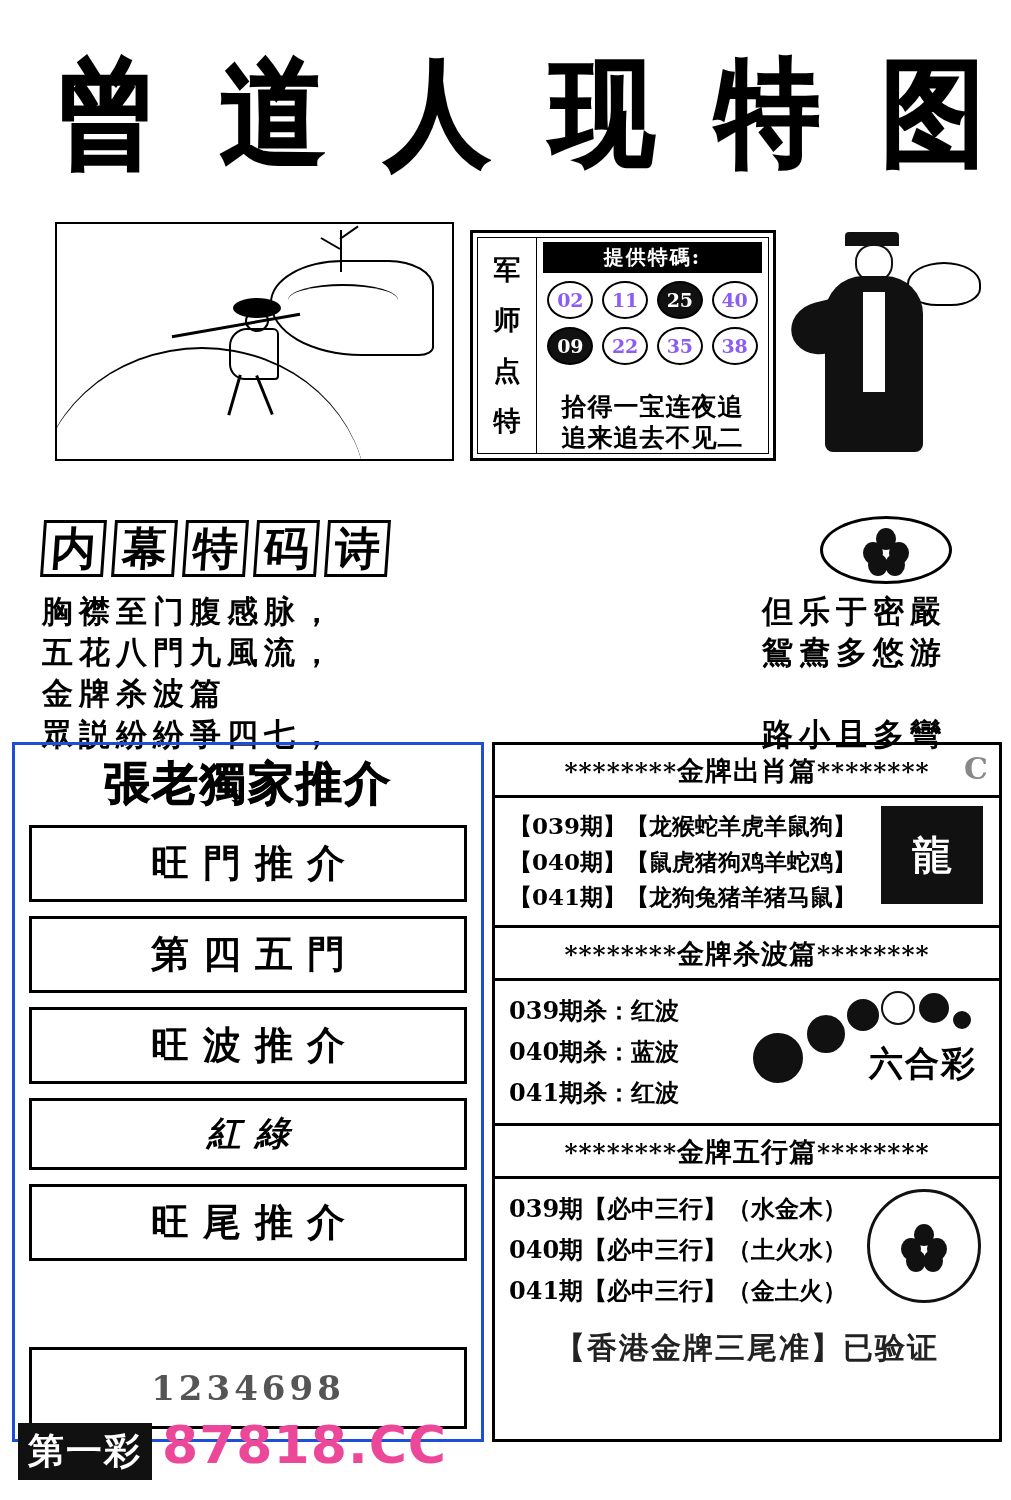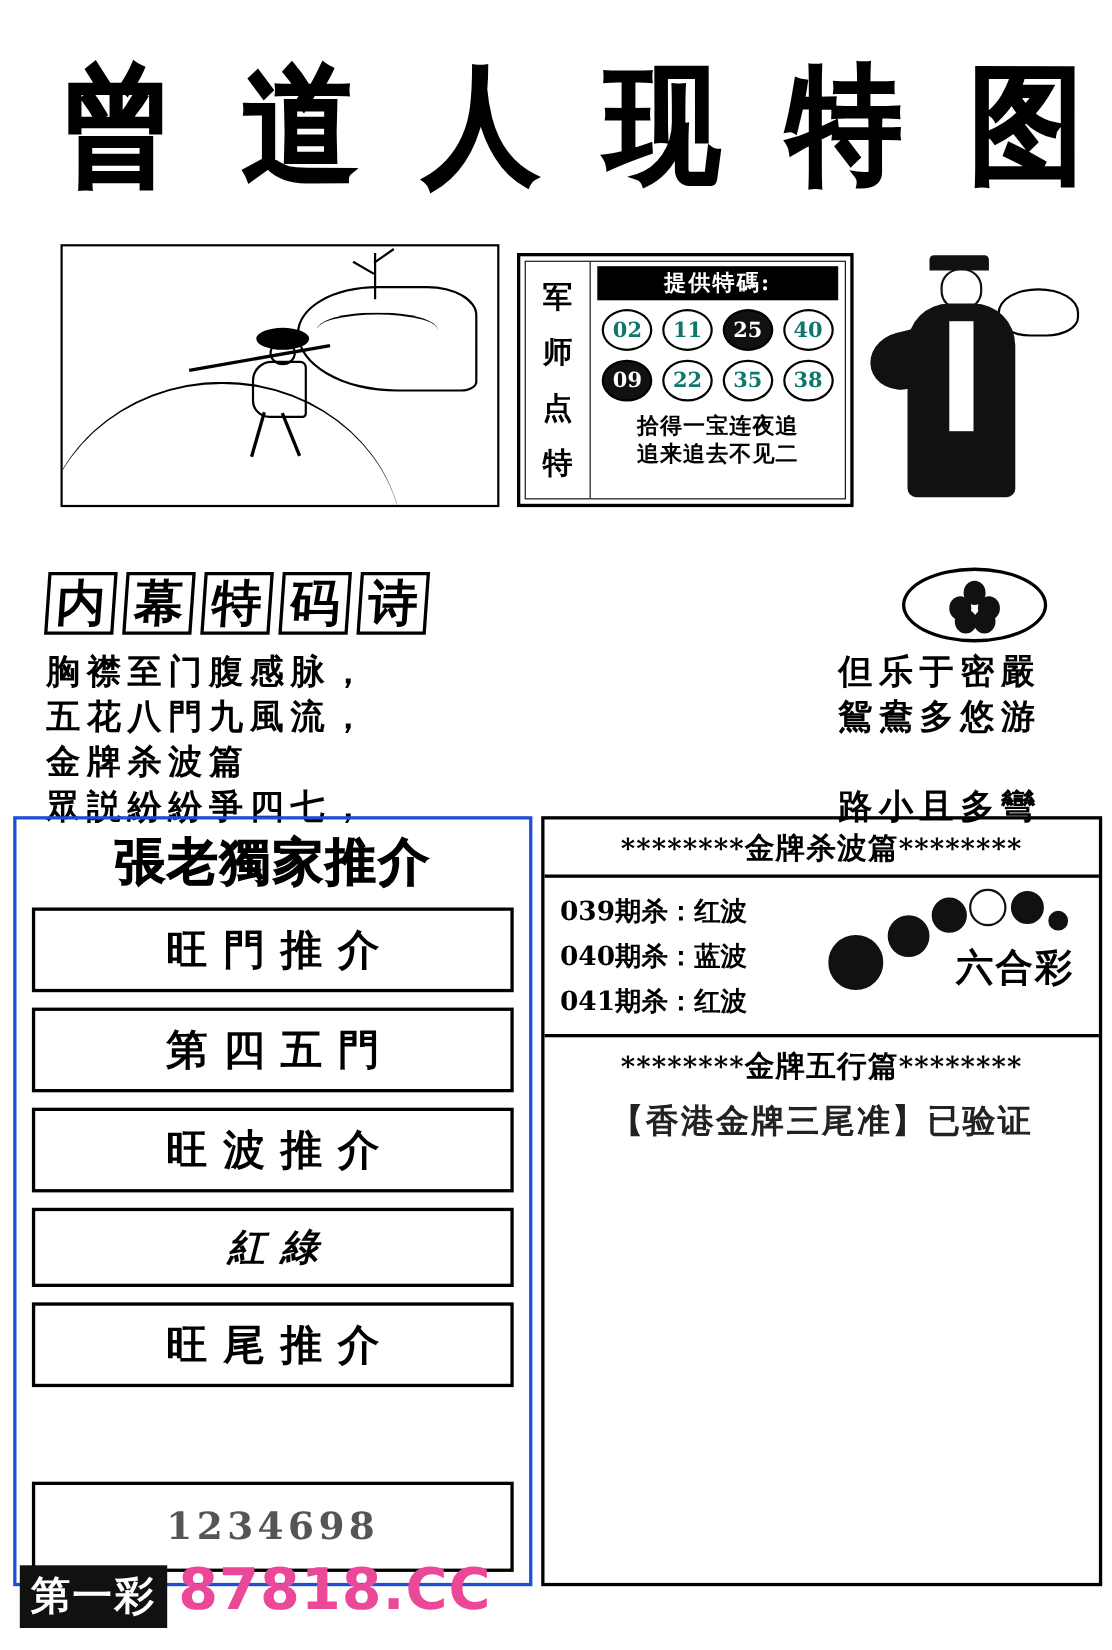--- a/index.html
+++ b/index.html
@@ -220,32 +220,32 @@
     height: 34px;
     border: 2px solid #000;
     border-radius: 50%;
     display: flex;
     align-items: center;
     justify-content: center;
     font-family: "DejaVu Serif", "Liberation Serif", serif;
     font-weight: bold;
     font-size: 19px;
     background: #fff;
-    color: #0f766e;
+    color: #8b5cf6;
   }
   .ball.dark {
     background: #111;
     color: #fff;
   }
   .mid-poem {
-    margin-top: 10px;
+    margin-top: 26px;
     text-align: center;
     font-family: "DejaVu Serif", "Liberation Serif", serif;
     font-weight: bold;
-    font-size: 20px;
+    font-size: 25px;
     line-height: 1.25;
     letter-spacing: 1px;
   }
 
   .hero-right {
     position: absolute;
     right: 0;
     top: 0;
     width: 190px;
     height: 240px;
@@ -674,20 +674,32 @@
       <div class="zhang-cell">旺門推介</div>
       <div class="zhang-cell">第四五門</div>
       <div class="zhang-cell">旺波推介</div>
       <div class="zhang-cell small">紅綠</div>
       <div class="zhang-cell">旺尾推介</div>
       <div class="zhang-foot">1234698</div>
     </div>
 
     <div class="col-right">
 
+      <div class="rbox">
+        <div class="stars">
+          <span>********</span><b>金牌出肖篇</b><span>********</span>
+          <span class="corner-c">C</span>
+        </div>
+        <div class="rlist">
+          <div>【039期】【龙猴蛇羊虎羊鼠狗】</div>
+          <div>【040期】【鼠虎猪狗鸡羊蛇鸡】</div>
+          <div>【041期】【龙狗兔猪羊猪马鼠】</div>
+          <div class="seal-dragon">龍</div>
+        </div>
+      </div>
 
       <div class="rbox">
         <div class="stars">
           <span>********</span><b>金牌杀波篇</b><span>********</span>
         </div>
         <div class="rlist loose">
           <div>039期杀：红波</div>
           <div>040期杀：蓝波</div>
           <div>041期杀：红波</div>
           <div class="lotto-art">
@@ -699,20 +711,34 @@
             <span class="bb" style="width:14px;height:14px;left:202px;top:22px;"></span>
             <span class="lotto-text">六合彩</span>
           </div>
         </div>
       </div>
 
       <div class="rbox">
         <div class="stars">
           <span>********</span><b>金牌五行篇</b><span>********</span>
         </div>
+        <div class="rlist loose">
+          <div>039期【必中三行】（水金木）</div>
+          <div>040期【必中三行】（土火水）</div>
+          <div>041期【必中三行】（金土火）</div>
+          <div class="seal-flower">
+            <span class="flower">
+                <i></i>
+                <i></i>
+                <i></i>
+                <i></i>
+                <i></i>
+              </span>
+          </div>
+        </div>
         <div class="rfoot">【香港金牌三尾准】已验证</div>
       </div>
 
     </div>
   </div>
 
   <div class="watermark">
     <span class="wm-badge">第一彩</span>
     <span class="wm-red">87818.CC</span>
   </div>

